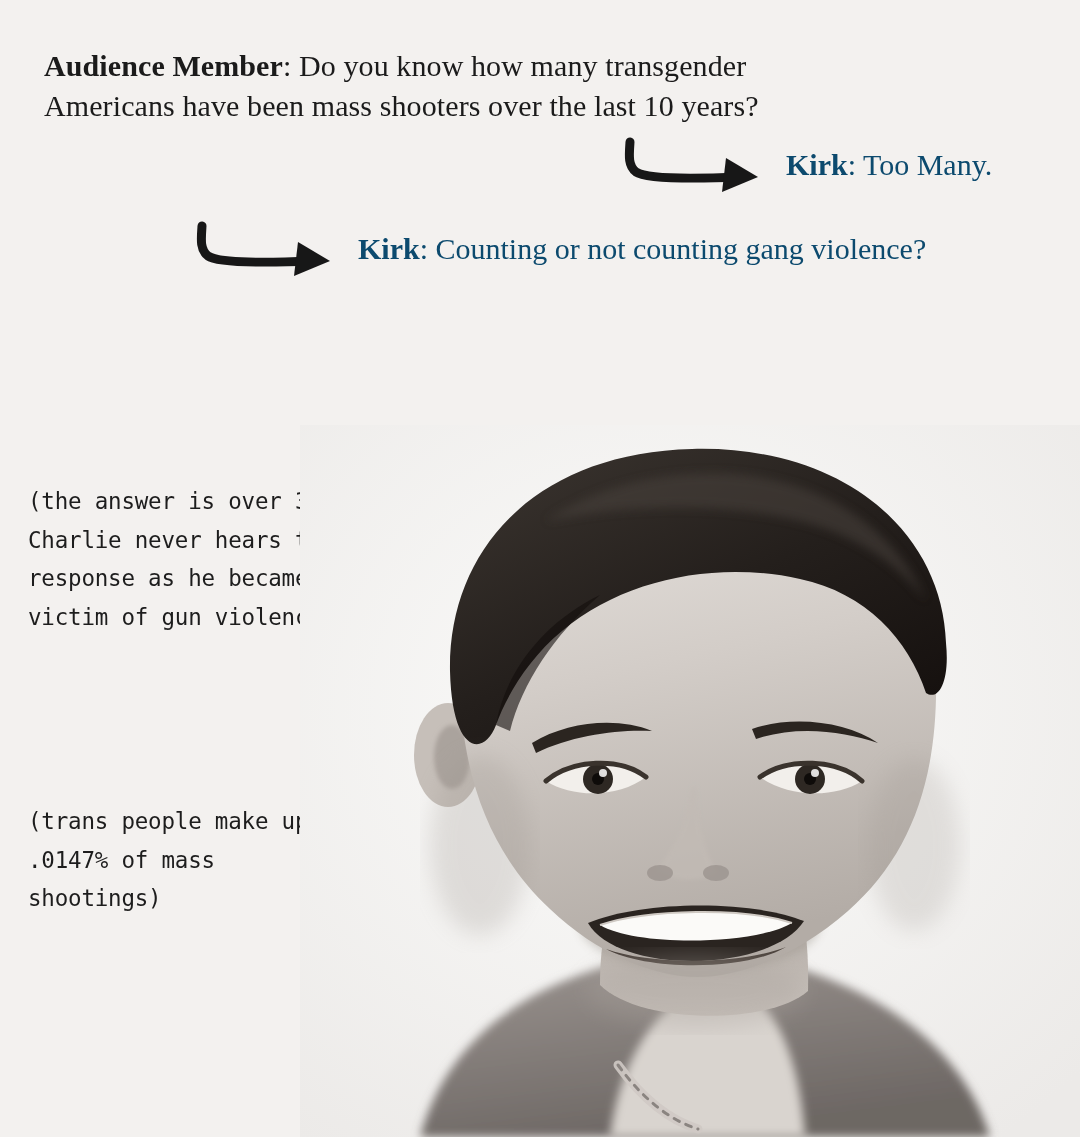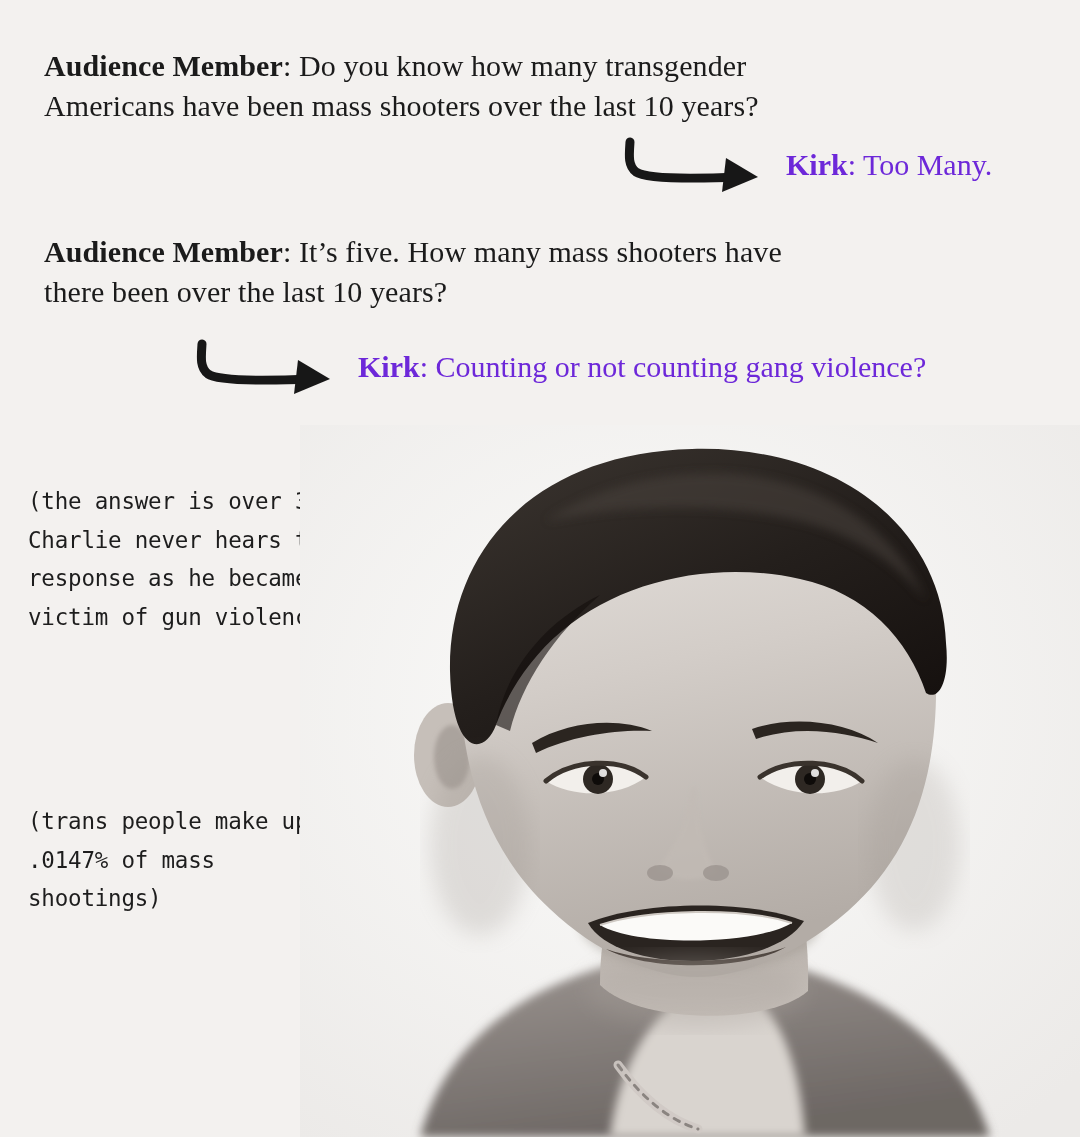--- a/index.html
+++ b/index.html
@@ -64,21 +64,21 @@
   .arrow {
     width: 150px;
     height: 58px;
     flex: 0 0 150px;
     margin-right: 14px;
   }
   .answer-text {
     font-family: "Liberation Serif", serif;
     font-size: 30px;
     line-height: 1.2;
-    color: #6d28d9;
+    color: #0c4a6e;
     white-space: nowrap;
   }
   .answer-text .speaker { font-weight: bold; }
 
   
   .annotation {
     position: absolute;
     font-family: "DejaVu Sans Mono", monospace;
     font-size: 22.5px;
     line-height: 1.72;
@@ -124,21 +124,20 @@
     <p class="line q1"><span class="speaker">Audience Member</span><span>: Do you know how many transgender Americans have been mass shooters over the last 10 years?</span></p>
 
     <div class="answer-row a1">
       <svg class="arrow" viewBox="0 0 150 58">
         <path d="M8,6 C7,20 6,30 14,36 C24,43 70,43 118,41" fill="none" stroke="#171717" stroke-width="9" stroke-linecap="round" stroke-linejoin="round"></path>
         <path d="M104,22 L136,41 L100,56 Z" fill="#171717"></path>
       </svg>
       <div class="answer-text"><span class="speaker">Kirk</span><span>: Too Many.</span></div>
     </div>
 
-    <p class="line q2"><span class="speaker">Audience Member</span><span>: It’s five. How many mass shooters have there been over the last 10 years?</span></p>
 
     <div class="answer-row a2">
       <svg class="arrow" viewBox="0 0 150 58">
         <path d="M8,6 C7,20 6,30 14,36 C24,43 70,43 118,41" fill="none" stroke="#171717" stroke-width="9" stroke-linecap="round" stroke-linejoin="round"></path>
         <path d="M104,22 L136,41 L100,56 Z" fill="#171717"></path>
       </svg>
       <div class="answer-text"><span class="speaker">Kirk</span><span>: Counting or not counting gang violence?</span></div>
     </div>
 
   </div>

